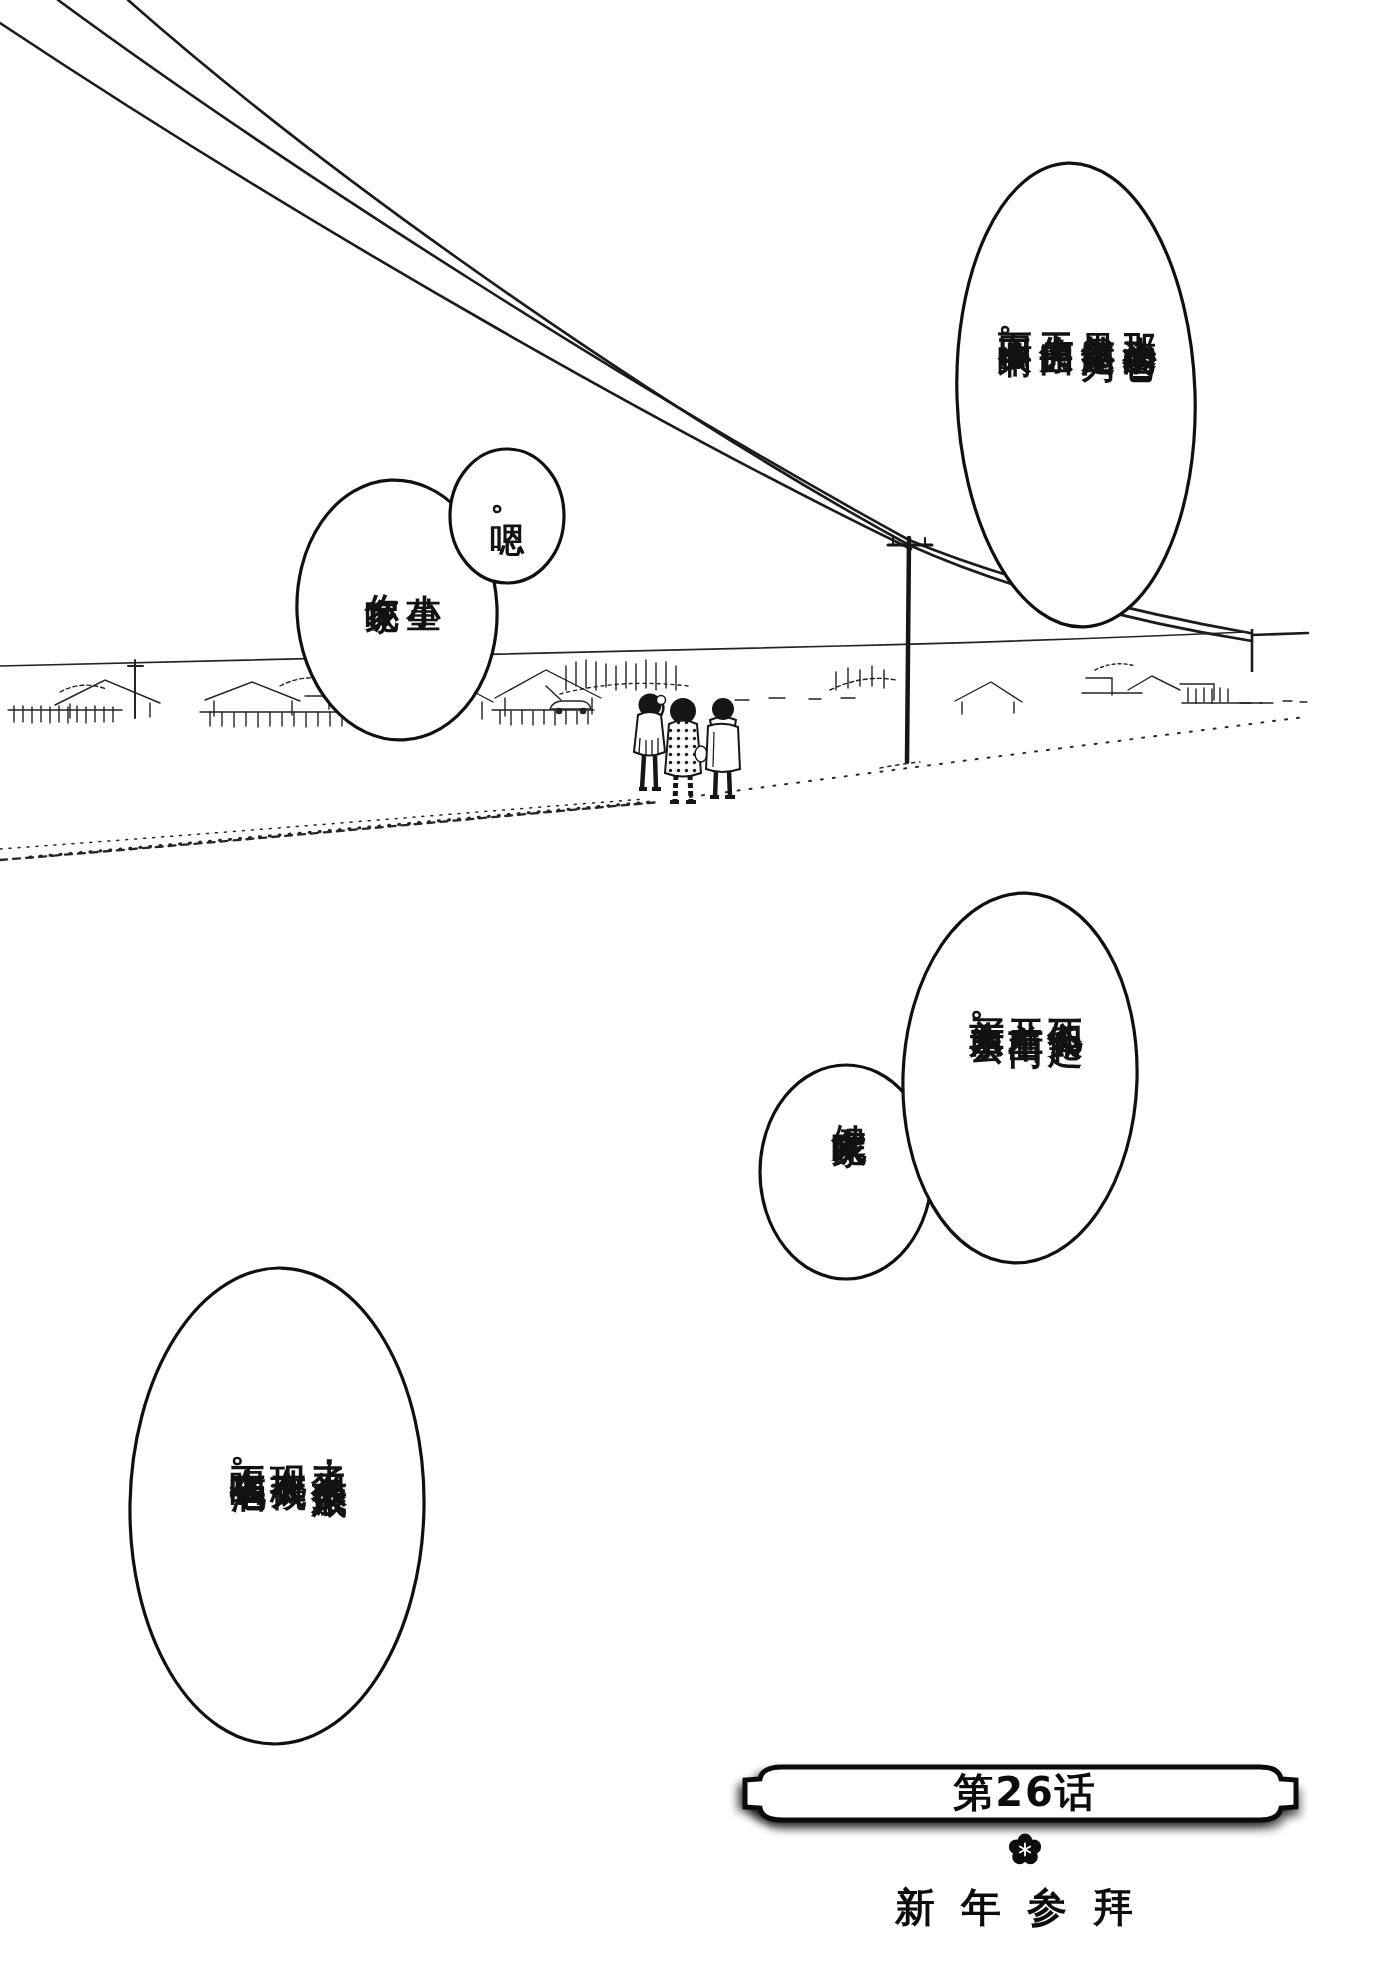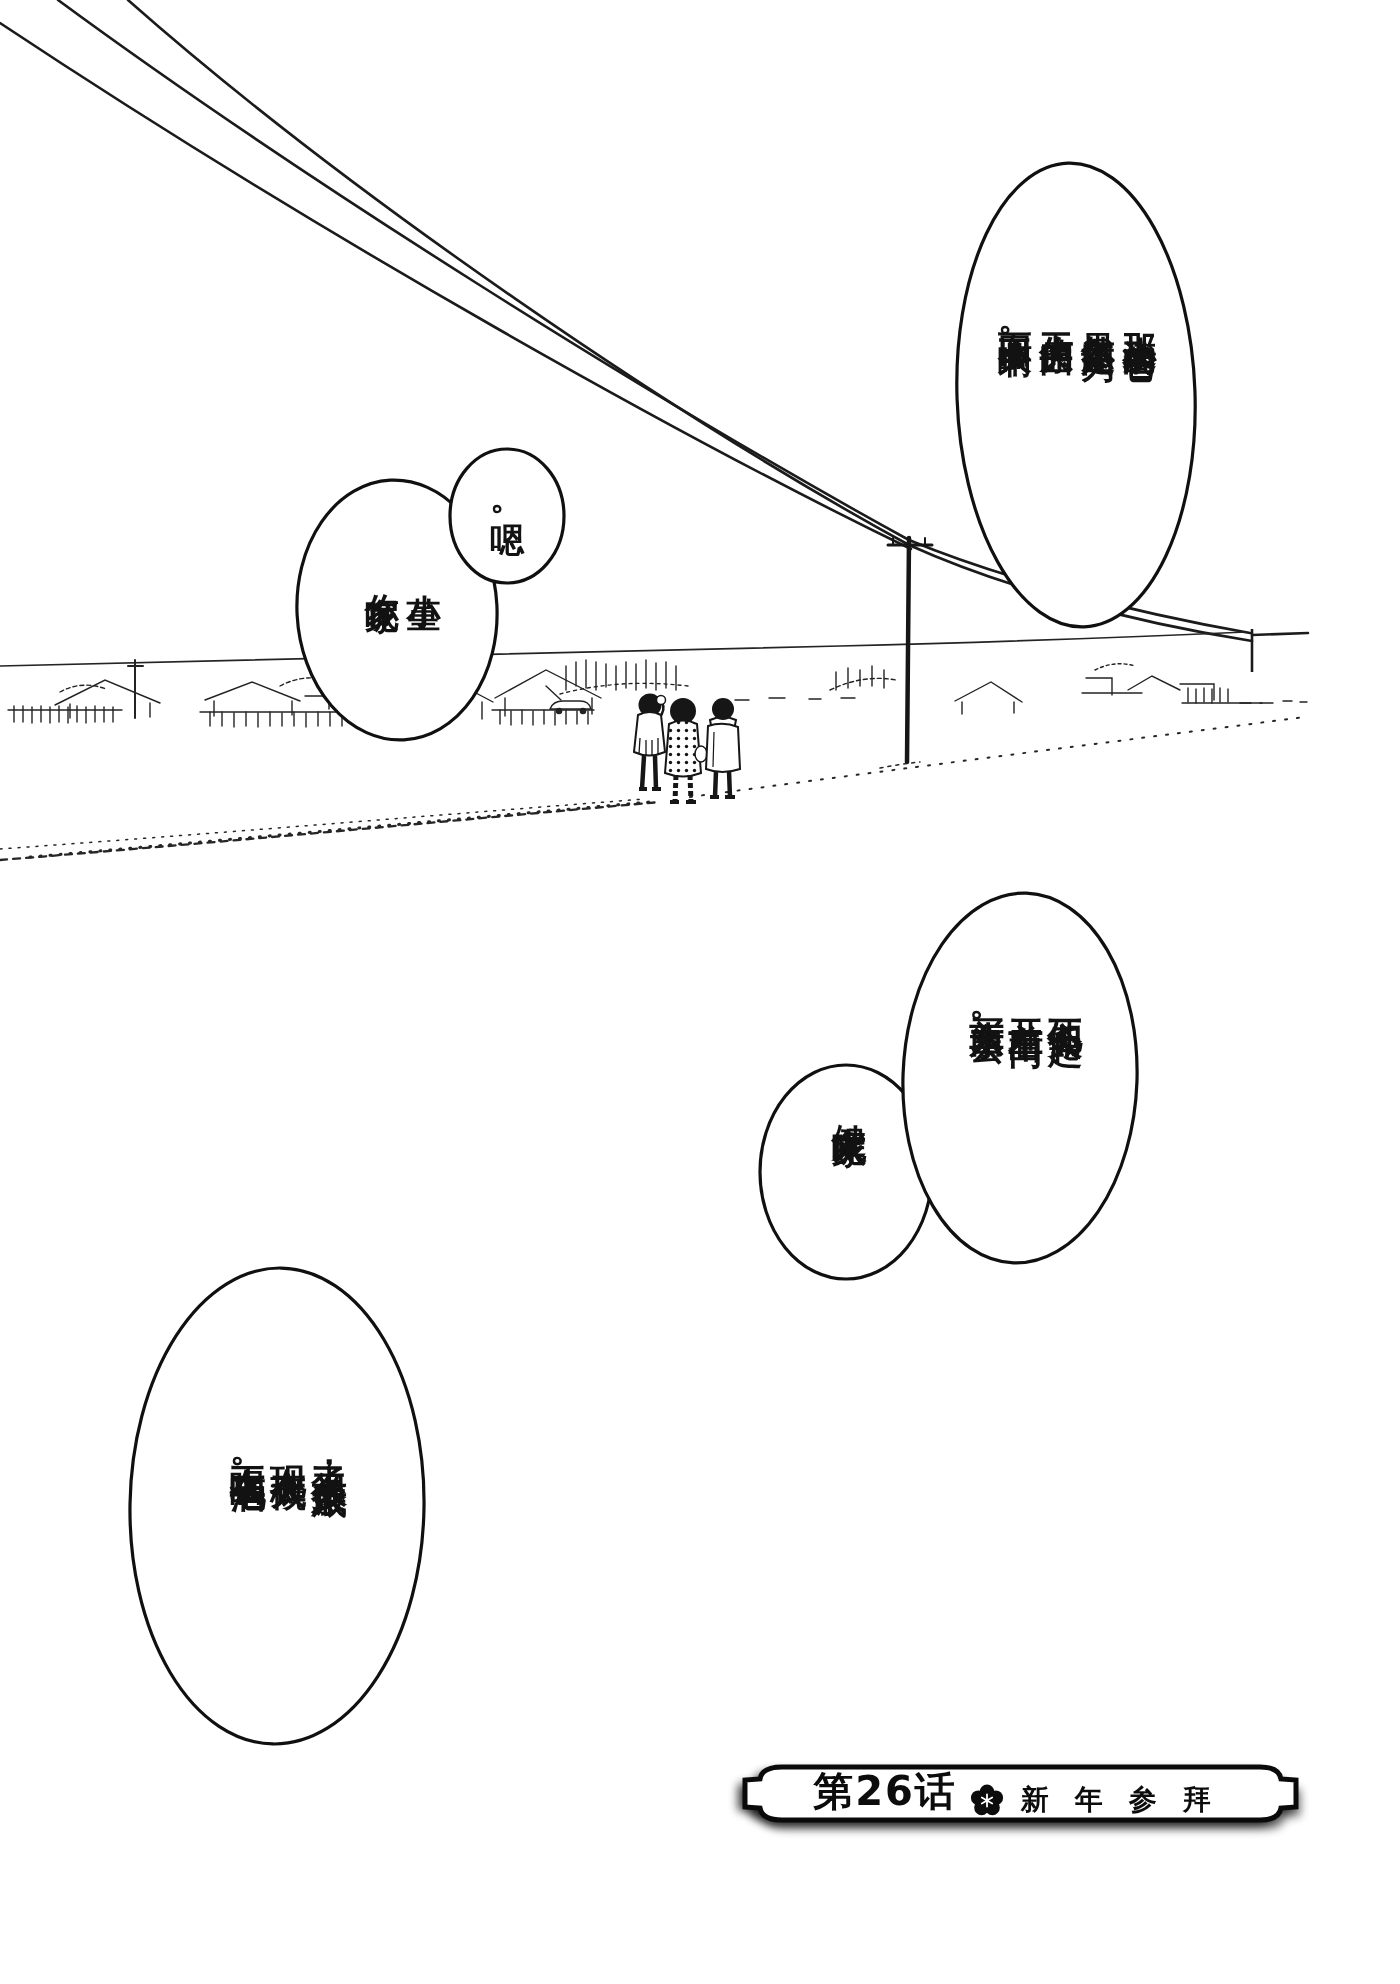--- a/index.html
+++ b/index.html
@@ -21,28 +21,29 @@
     color:#121212;
     letter-spacing:3px;
     white-space:nowrap;
   }
   .vtext > div{margin:0;}
   .fs34{font-size:34px;line-height:1.22;}
   .fs35{font-size:35px;line-height:1.12;}
   .fs36{font-size:36px;line-height:1.13;}
   .banner-text{
     position:absolute;
-    left:758px;top:1769px;width:534px;height:50px;
-    display:flex;align-items:flex-end;justify-content:center;
+    left:758px;top:1825px;width:534px;height:50px;
+    display:flex;align-items:center;justify-content:center;
     gap:12px;
     font-weight:700;
     color:#0c0c0c;
+    flex-direction:column;
   }
   .banner-text .chapter{font-size:40px;letter-spacing:2px;}
-  .banner-text .title{font-size:28px;letter-spacing:26px;margin-left:4px;}
+  .banner-text .title{font-size:40px;letter-spacing:26px;margin-left:4px;}
   .flower{width:36px;height:36px;flex:0 0 auto;}
 </style>
 </head>
 <body>
 
 <div class="page">
 
   <svg class="art" width="1400" height="1984" viewBox="0 0 1400 1984">
     <defs>
       <pattern id="coatdots" width="8" height="8" patternUnits="userSpaceOnUse">

